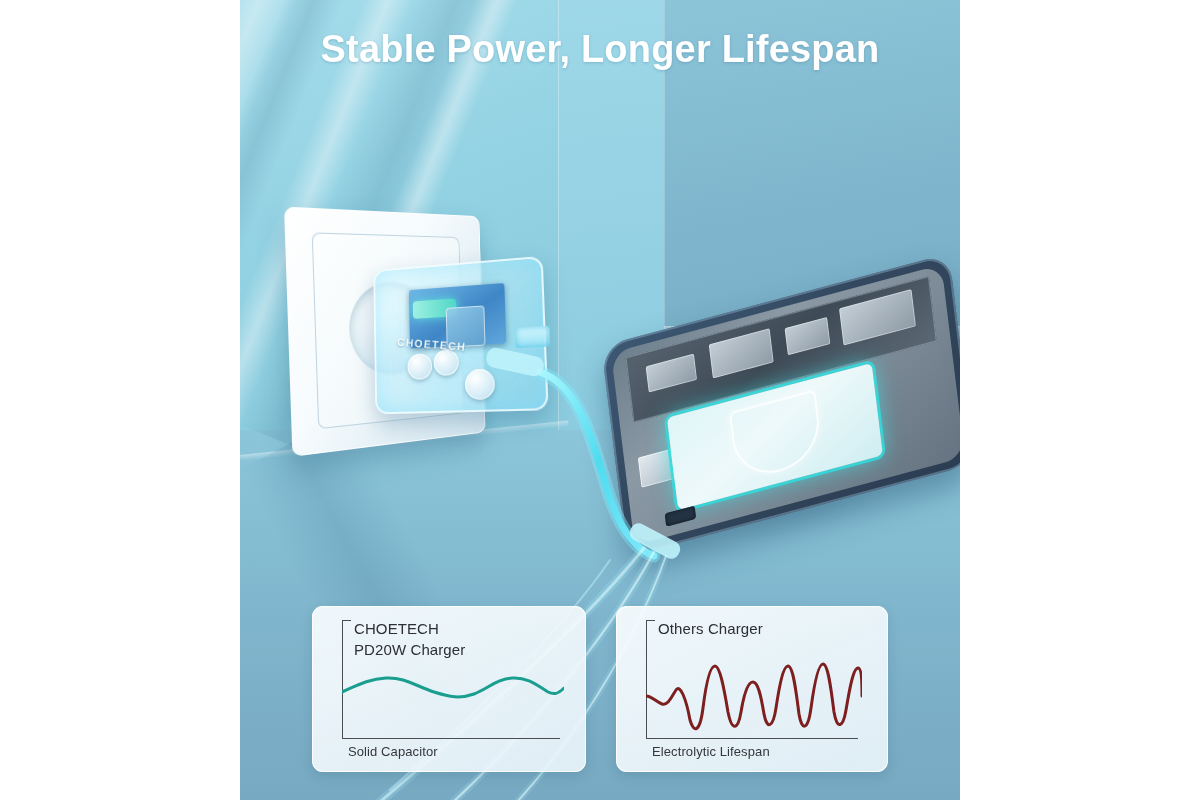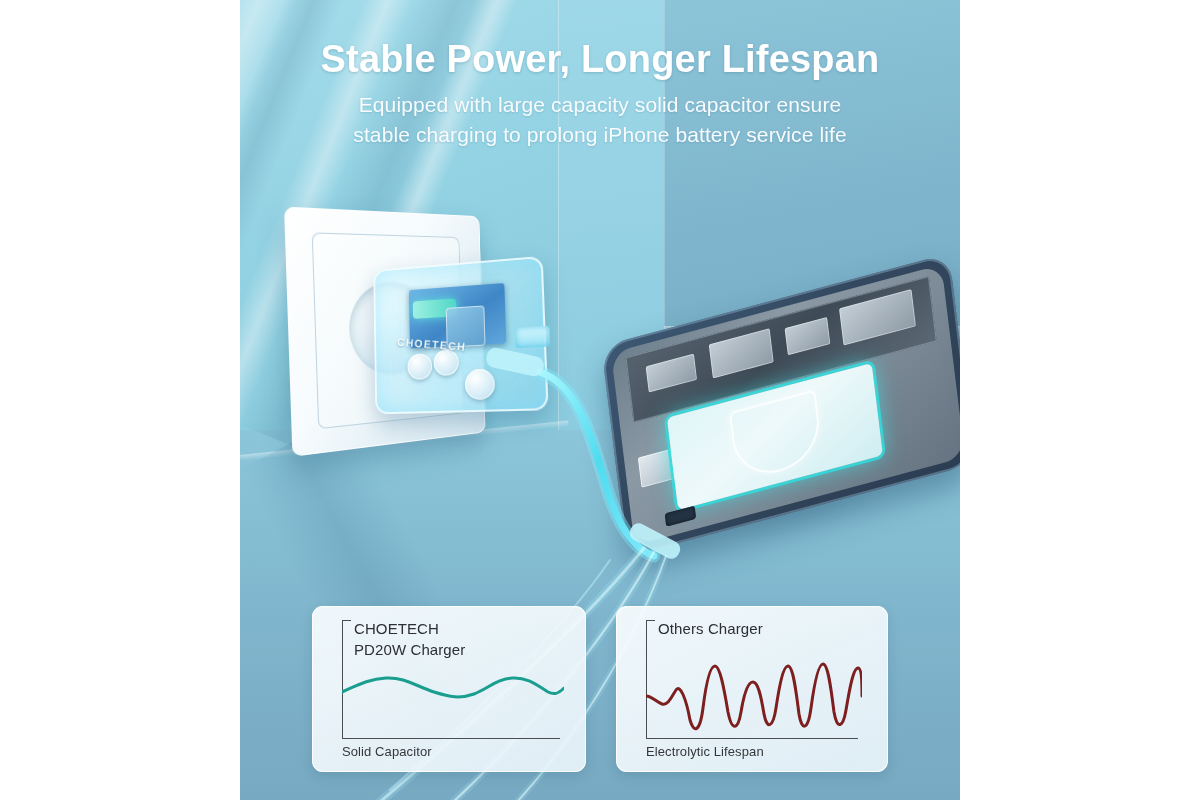--- a/index.html
+++ b/index.html
@@ -200,28 +200,28 @@
     position:absolute;left:30px;top:14px;width:1px;height:118px;background:#4a4d52;
   }
   .axis-y::before{
     content:"";position:absolute;left:0;top:0;width:9px;height:1px;background:#4a4d52;
   }
   .axis-x{
     position:absolute;left:30px;top:132px;width:218px;height:1px;background:#4a4d52;
   }
   .card.right .axis-x{width:212px;}
   .card-foot{
-    position:absolute;left:30px;top:138px;
+    position:absolute;left:36px;top:138px;
     font-size:13px;color:#34373b;letter-spacing:.1px;
   }
   .wave{position:absolute;left:30px;top:40px;}
 
   
   .headline{
-    position:absolute;left:0;top:0;width:720px;text-align:center;padding-top:38px;
+    position:absolute;left:0;top:0;width:720px;text-align:center;padding-top:28px;
     pointer-events:none;
   }
   .title{
     font-size:38px;font-weight:700;color:#ffffff;letter-spacing:.2px;
     text-shadow:0 1px 3px rgba(60,120,150,.35);
     font-family:"Liberation Sans",sans-serif;
   }
   .subtitle{
     margin-top:9px;font-size:21px;line-height:1.42;color:rgba(255,255,255,.94);
     font-weight:400;letter-spacing:.1px;white-space:pre-line;
@@ -341,18 +341,16 @@
                    C 182 18, 185 42, 188 66 C 191 84, 197 82, 200 64
                    C 203 46, 207 22, 212 22 C 216 22, 216 40, 216 50"></path>
         </svg>
         <div class="card-foot">Electrolytic Lifespan</div>
       </div>
 
     </div>
 
     <div class="headline">
       <div class="title">Stable Power, Longer Lifespan</div>
-      <div class="subtitle">Equipped with large capacity solid capacitor ensure
-stable charging to prolong iPhone battery service life</div>
     </div>
 
   </div>
 </div>
 
 </body></html>

